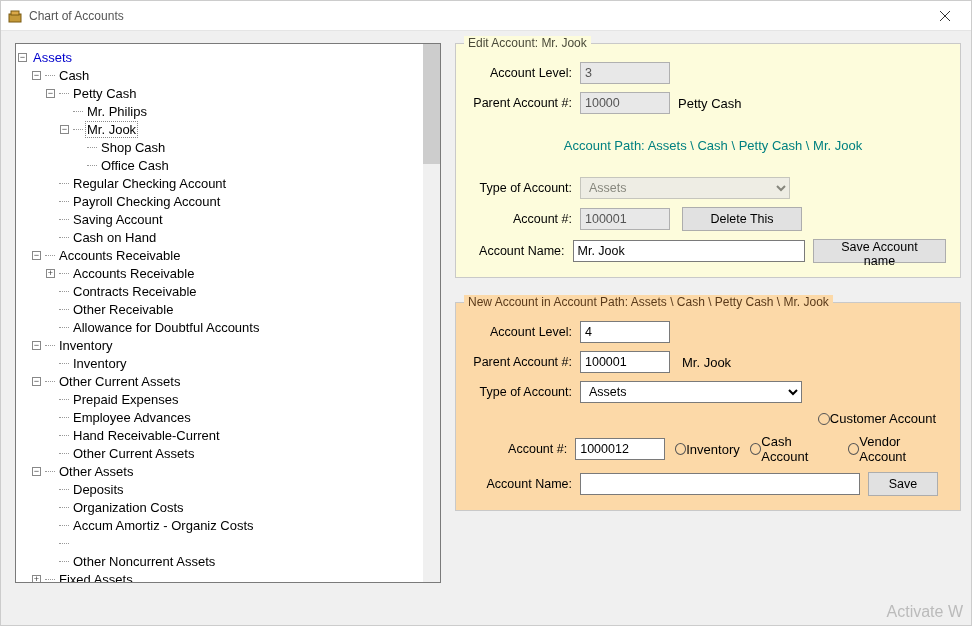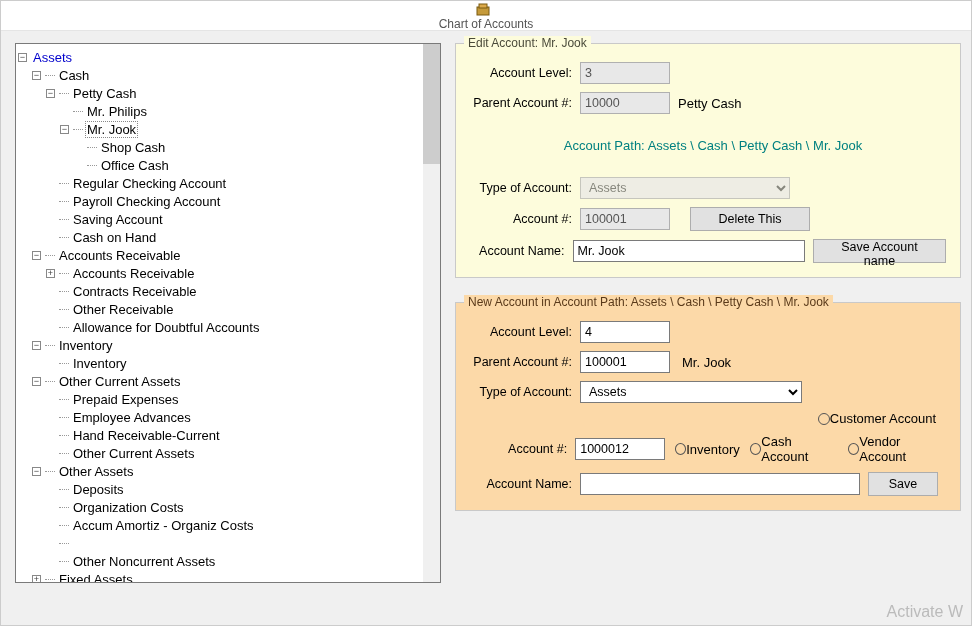--- a/index.html
+++ b/index.html
@@ -17,21 +17,20 @@
     border: 1px solid #ccc;
     display: flex;
     flex-direction: column;
   }
   .titlebar {
     height: 30px;
     display: flex;
     align-items: center;
     padding: 0 6px;
     border-bottom: 1px solid #e5e5e5;
-    flex-direction: column;
   }
   .titlebar .app-icon {
     width: 16px; height: 16px;
     margin-right: 6px;
     display: inline-block;
   }
   .titlebar .title { flex: 1; font-size: 12px; color: #555; }
   .titlebar .close-btn {
     width: 40px; height: 28px;
     display: flex; align-items: center; justify-content: center;
@@ -455,21 +454,21 @@
 
         <div class="row">
           <span class="lbl">Type of Account:</span>
           <select class="sel ro" style="width:210px" disabled="">
             <option>Assets</option>
           </select>
         </div>
         <div class="row">
           <span class="lbl">Account #:</span>
           <input class="txt ro" style="width: 90px;" readonly="" value="100001">
-          <button class="btn" style="margin-left:20px;width:120px">Delete This</button>
+          <button class="btn" style="margin-left:12px;width:120px">Delete This</button>
         </div>
         <div class="row" style="margin-bottom:0">
           <span class="lbl">Account Name:</span>
           <input class="txt" style="width: 250px;" value="Mr. Jook">
           <button class="btn" style="margin-left:8px">Save Account name</button>
         </div>
       </div>
 
       <div class="fieldset new">
         <div class="legend">

